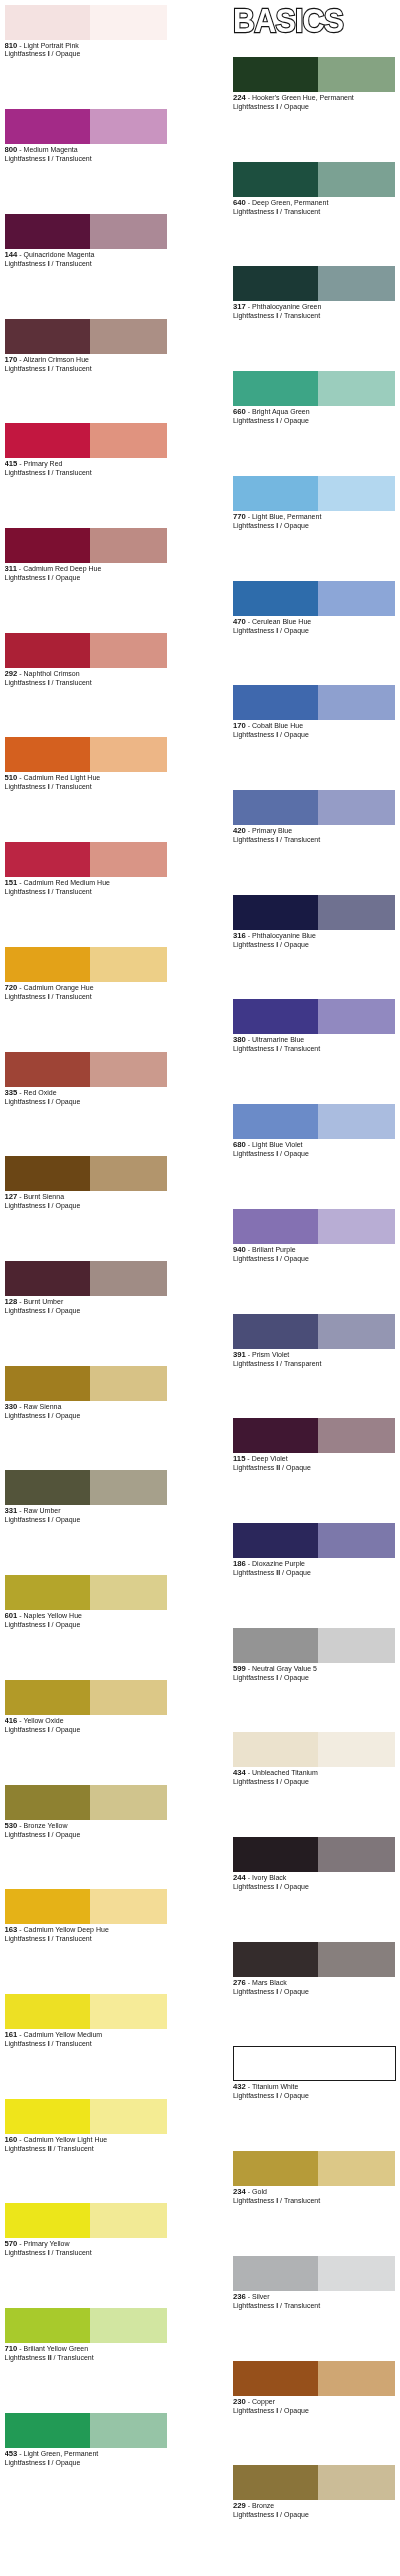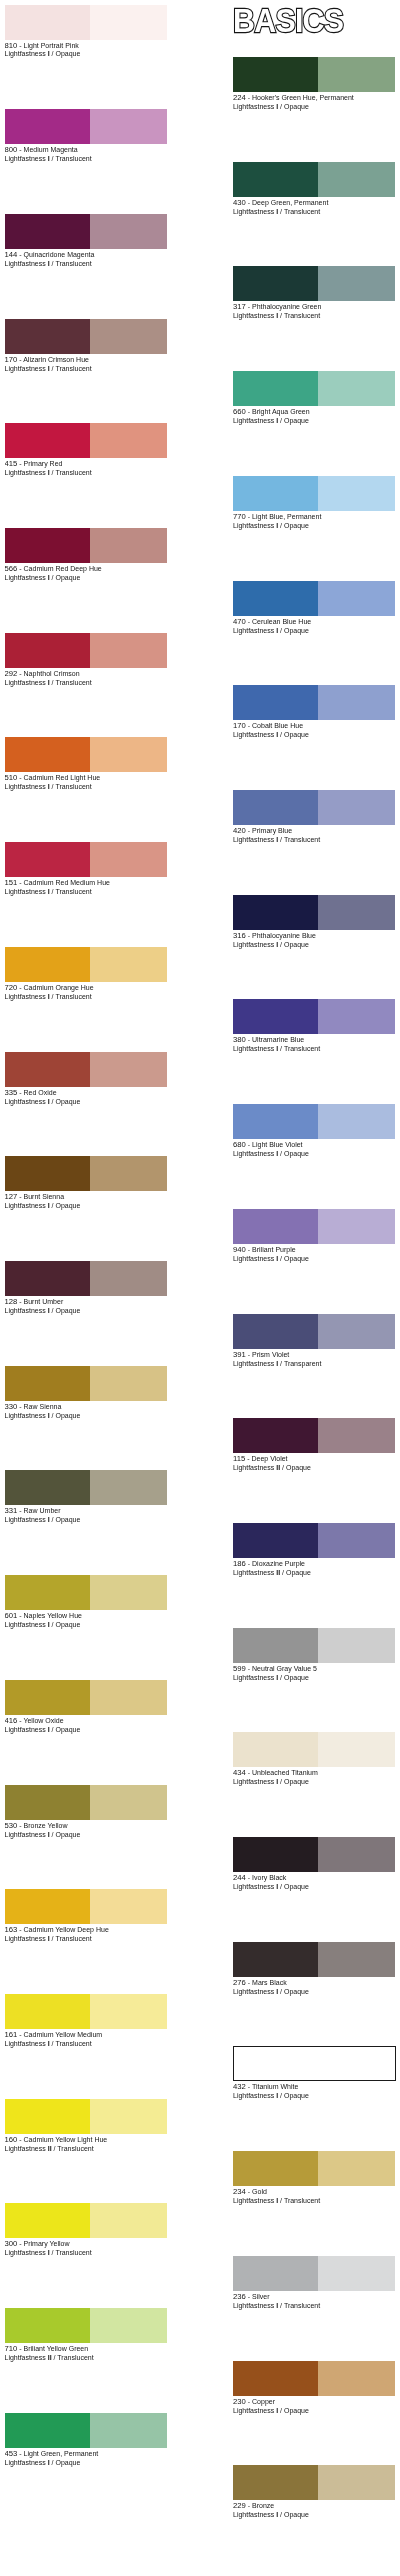--- a/index.html
+++ b/index.html
@@ -88,21 +88,21 @@
   }
   .line1 {
     font-size: 7px;
     line-height: 8.6px;
     color: #161616;
     white-space: nowrap;
     overflow: hidden;
     width: 167px;
   }
   .line1 .code {
-    font-weight: normal;
+    font-weight: bold;
     font-size: 7.7px;
   }
   .line1 .dash {
     font-weight: normal;
     color: #161616;
   }
   .line1 .pname {
     font-weight: normal;
   }
   .line2 {
@@ -174,21 +174,21 @@
           <div class="line1"><span class="code">415</span><span class="dash"> - </span><span class="pname">Primary Red</span></div>
           <div class="line2"><span>Lightfastness </span><span class="lf">I</span><span> / </span><span>Translucent</span></div>
         </div>
       </div>
       <div class="entry" style="top: 528px;">
         <div class="swatch">
           <div class="mass" style="background: rgb(124, 15, 49);"></div>
           <div class="tint" style="background: rgb(189, 139, 132);"></div>
         </div>
         <div class="caption">
-          <div class="line1"><span class="code">566</span><span class="dash"> - </span><span class="pname">Cadmium Red Deep Hue</span></div>
+          <div class="line1"><span class="code">311</span><span class="dash"> - </span><span class="pname">Cadmium Red Deep Hue</span></div>
           <div class="line2"><span>Lightfastness </span><span class="lf">I</span><span> / </span><span>Opaque</span></div>
         </div>
       </div>
       <div class="entry" style="top: 633px;">
         <div class="swatch">
           <div class="mass" style="background: rgb(171, 32, 54);"></div>
           <div class="tint" style="background: rgb(214, 147, 133);"></div>
         </div>
         <div class="caption">
           <div class="line1"><span class="code">292</span><span class="dash"> - </span><span class="pname">Naphthol Crimson</span></div>
@@ -334,21 +334,21 @@
           <div class="line1"><span class="code">160</span><span class="dash"> - </span><span class="pname">Cadmium Yellow Light Hue</span></div>
           <div class="line2"><span>Lightfastness </span><span class="lf">II</span><span> / </span><span>Translucent</span></div>
         </div>
       </div>
       <div class="entry" style="top: 2203px;">
         <div class="swatch">
           <div class="mass" style="background: rgb(236, 230, 26);"></div>
           <div class="tint" style="background: rgb(242, 234, 149);"></div>
         </div>
         <div class="caption">
-          <div class="line1"><span class="code">300</span><span class="dash"> - </span><span class="pname">Primary Yellow</span></div>
+          <div class="line1"><span class="code">570</span><span class="dash"> - </span><span class="pname">Primary Yellow</span></div>
           <div class="line2"><span>Lightfastness </span><span class="lf">I</span><span> / </span><span>Translucent</span></div>
         </div>
       </div>
       <div class="entry" style="top: 2308px;">
         <div class="swatch">
           <div class="mass" style="background: rgb(168, 202, 44);"></div>
           <div class="tint" style="background: rgb(210, 230, 161);"></div>
         </div>
         <div class="caption">
           <div class="line1"><span class="code">710</span><span class="dash"> - </span><span class="pname">Briliant Yellow Green</span></div>
@@ -376,21 +376,21 @@
           <div class="line1"><span class="code">224</span><span class="dash"> - </span><span class="pname">Hooker's Green Hue, Permanent</span></div>
           <div class="line2"><span>Lightfastness </span><span class="lf">I</span><span> / </span><span>Opaque</span></div>
         </div>
       </div>
       <div class="entry" style="top: 162px;">
         <div class="swatch">
           <div class="mass" style="background: rgb(29, 79, 63);"></div>
           <div class="tint" style="background: rgb(123, 161, 147);"></div>
         </div>
         <div class="caption">
-          <div class="line1"><span class="code">430</span><span class="dash"> - </span><span class="pname">Deep Green, Permanent</span></div>
+          <div class="line1"><span class="code">640</span><span class="dash"> - </span><span class="pname">Deep Green, Permanent</span></div>
           <div class="line2"><span>Lightfastness </span><span class="lf">I</span><span> / </span><span>Translucent</span></div>
         </div>
       </div>
       <div class="entry" style="top: 266px;">
         <div class="swatch">
           <div class="mass" style="background: rgb(27, 57, 53);"></div>
           <div class="tint" style="background: rgb(128, 153, 154);"></div>
         </div>
         <div class="caption">
           <div class="line1"><span class="code">317</span><span class="dash"> - </span><span class="pname">Phthalocyanine Green</span></div>

